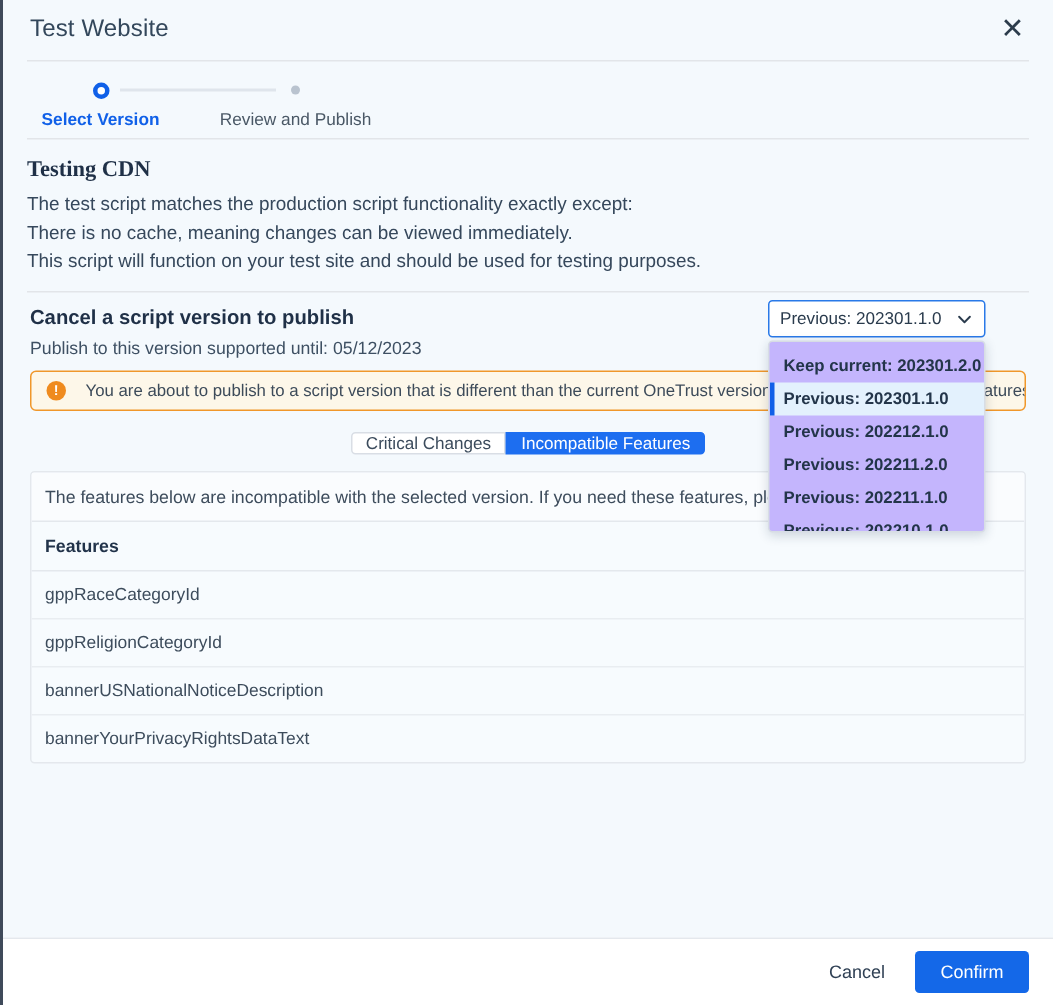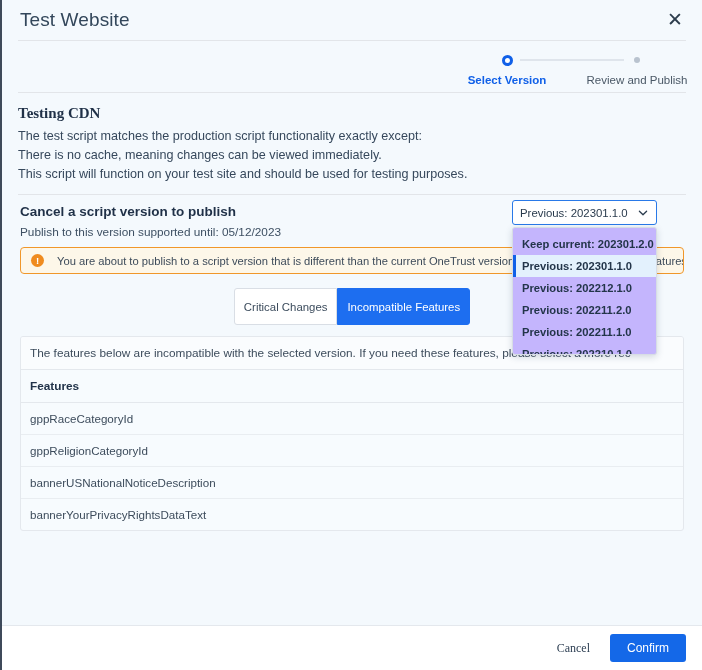--- a/index.html
+++ b/index.html
@@ -31,21 +31,21 @@
   
   .header {
     height: 40px;
     flex: 0 0 40px;
     display: flex;
     align-items: center;
     padding: 0 18px;
     position: relative;
   }
   .header-title {
-    font-size: 19px;
+    font-size: 16px;
     color: #33475b;
     letter-spacing: .1px;
   }
   .close-btn {
     position: absolute;
     right: 14px;
     top: 6px;
     width: 26px;
     height: 26px;
     display: flex;
@@ -63,21 +63,21 @@
   .hdr-divider {
     height: 1px;
     background: #e2e5e9;
     margin: 0 16px;
   }
 
   
   .stepper {
     flex: 0 0 51px;
     display: flex;
-    justify-content: flex-end;
+    justify-content: flex-start;
     align-items: flex-start;
     padding-top: 12px;
     position: relative;
   }
   .step-track {
     display: flex;
     align-items: flex-start;
     position: relative;
   }
   .step {
@@ -267,21 +267,21 @@
     white-space: nowrap;
   }
 
   
   .tabs {
     display: flex;
     justify-content: center;
     margin-top: 14px;
   }
   .tab {
-    height: 37px;
+    height: 15px;
     padding: 0 9px;
     font-size: 11.4px;
     display: flex;
     align-items: center;
     border: 1px solid #d9dee5;
     background: #ffffff;
     color: #3b4b5c;
     cursor: pointer;
     font-family: "Liberation Sans", sans-serif;
   }
@@ -342,21 +342,21 @@
     padding: 0 16px;
     gap: 14px;
   }
   .btn-cancel {
     background: none;
     border: none;
     font-size: 12px;
     color: #2f4054;
     cursor: pointer;
     padding: 6px 6px;
-    font-family: Liberation Serif, serif;
+    font-family: Liberation Sans, sans-serif;
   }
   .btn-confirm {
     background: #1468e8;
     color: #ffffff;
     border: none;
     border-radius: 3px;
     font-size: 12px;
     padding: 7px 17px;
     cursor: pointer;
     font-family: "Liberation Sans", sans-serif;

